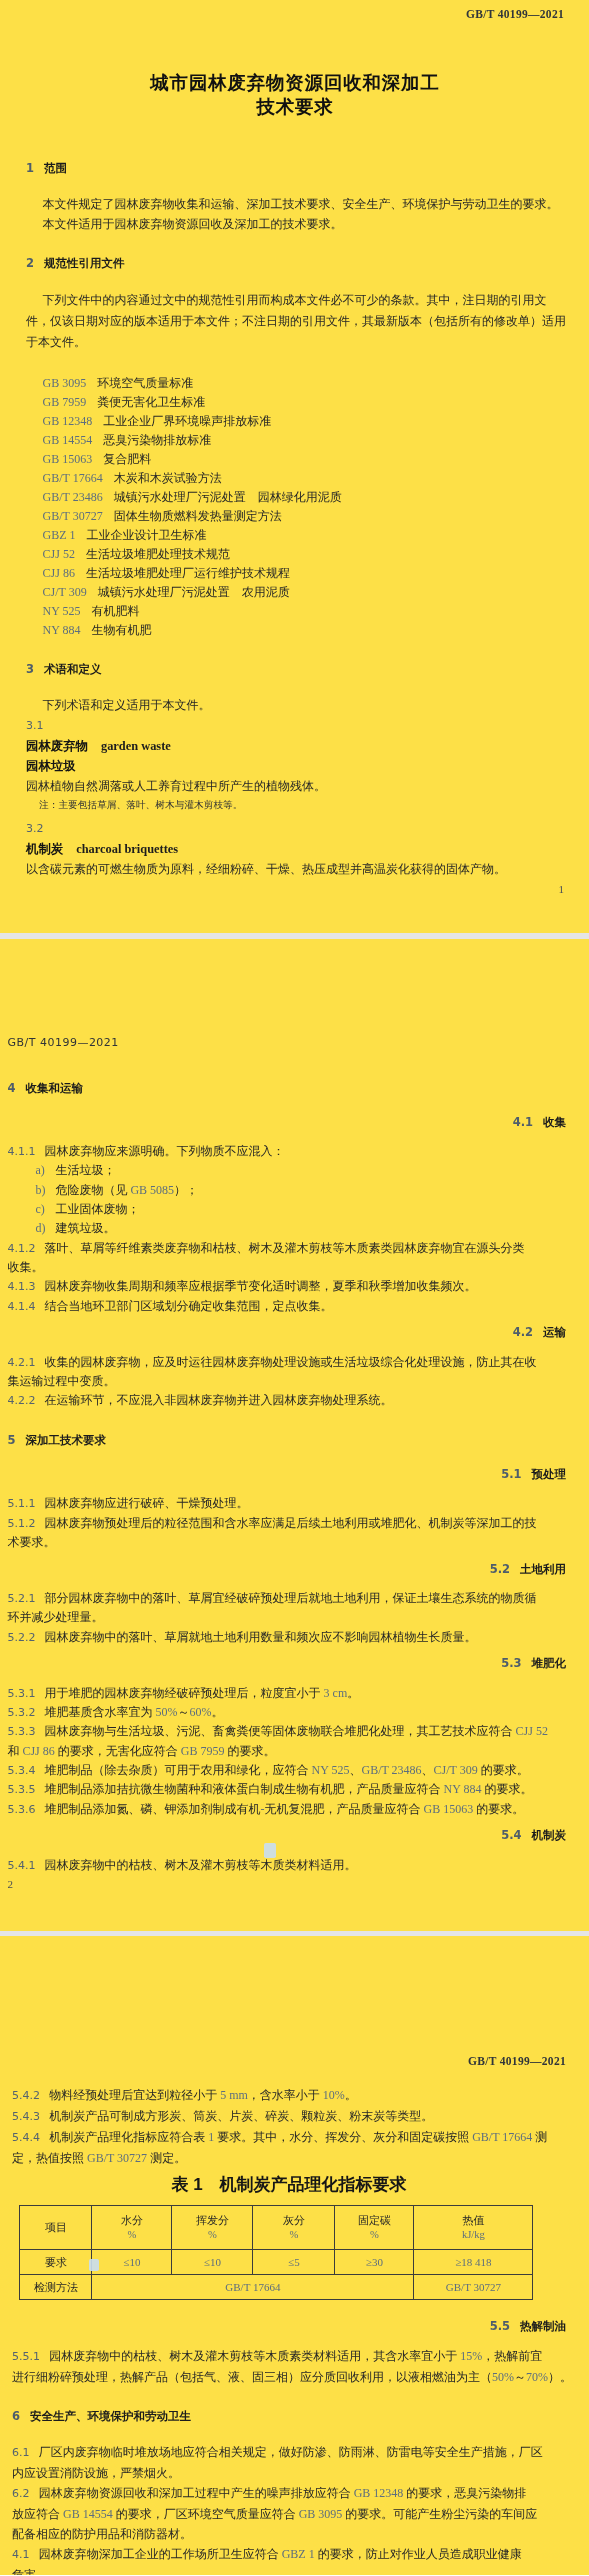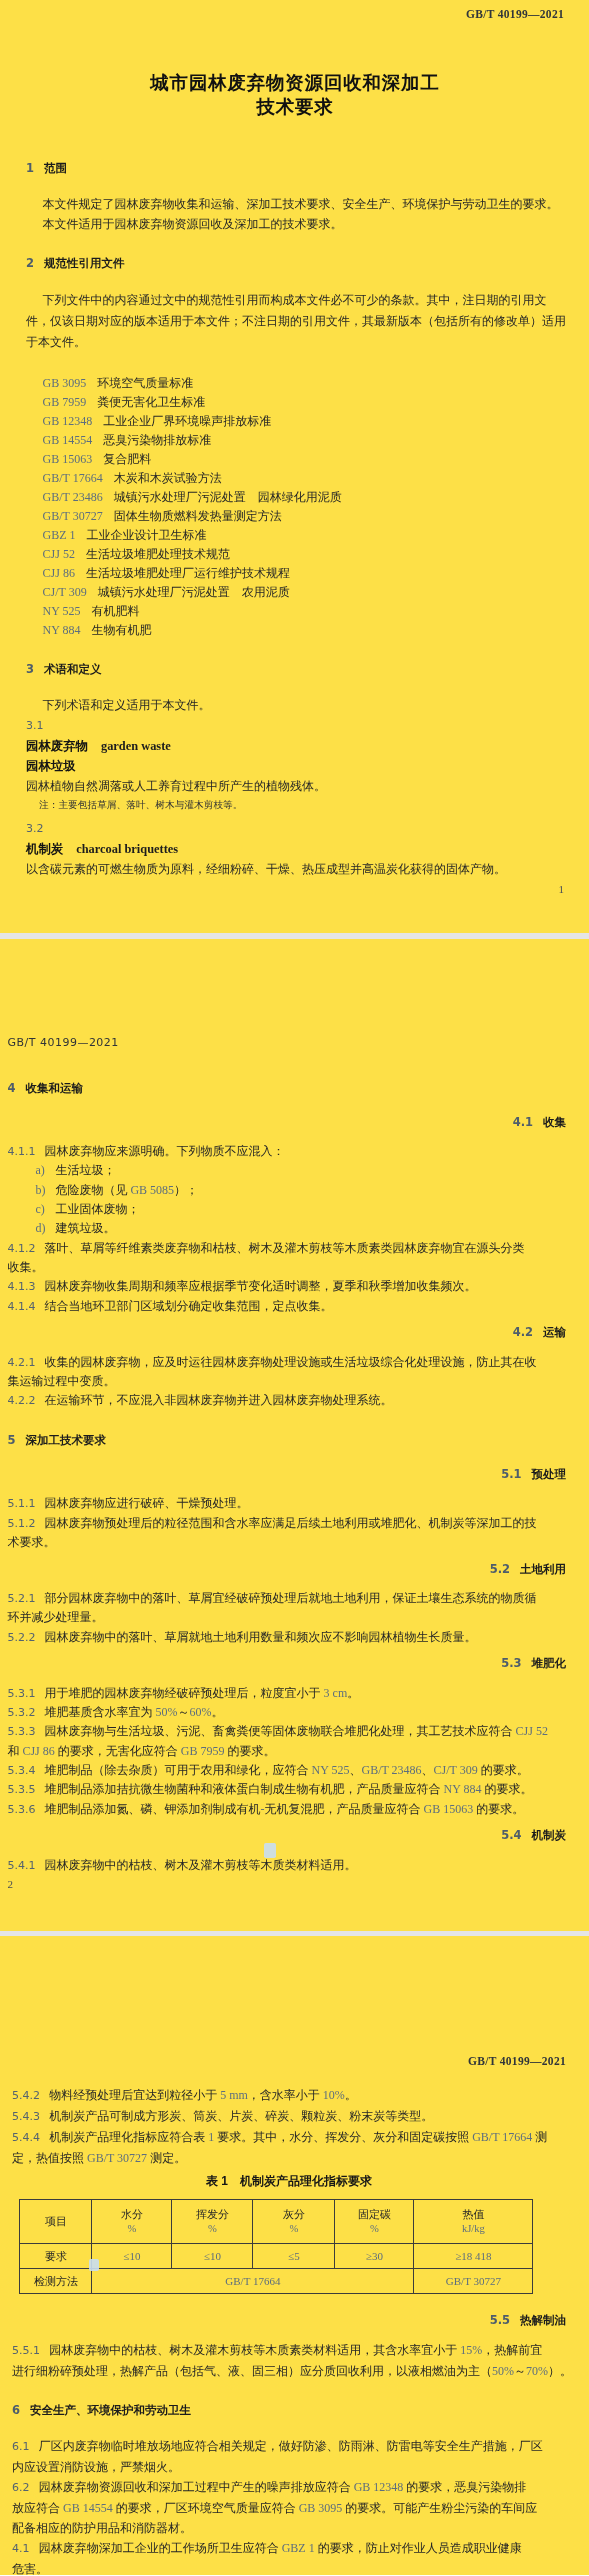--- a/index.html
+++ b/index.html
@@ -60,21 +60,21 @@
   .term-zh{font-family:"Liberation Sans","DejaVu Sans",sans-serif;font-weight:bold;font-size:12.4px;color:#141414;}
   .term-en{font-family:"Liberation Serif","DejaVu Serif",serif;font-weight:bold;color:#1d1d1d;margin-left:13px;font-size:12.4px;}
   .blk-def{line-height:20px;}
   .blk-note{line-height:16.6px;font-size:9.7px;color:#333;padding-left:13px;margin:1.8px 0 3.7px;}
 
   
   .blk-item{padding-left:28px;}
   .marker{display:inline-block;width:20px;}
 
   
-  .blk-caption{margin:5.5px 0 9.2px;text-align:center;font-family:"Liberation Sans","DejaVu Sans",sans-serif;font-weight:bold;font-size:12px;color:#161616;}
+  .blk-caption{margin:5.5px 0 9.2px;text-align:center;font-family:"Liberation Sans","DejaVu Sans",sans-serif;font-weight:bold;font-size:17px;color:#161616;}
   .blk-table{margin-bottom:17.5px;margin-left:7.4px;}
   table.tbl{border-collapse:collapse;table-layout:fixed;width:514px;}
   .tbl th,.tbl td{border:0.9px solid #3c3c3c;text-align:center;vertical-align:middle;padding:0;font-weight:normal;font-size:11px;color:#262626;}
   .tbl thead th{height:43px;}
   .tbl tbody td{height:24px;}
   .th-name{line-height:14.7px;}
   .th-unit{line-height:14px;font-size:10.6px;}
   .row-label{color:#262626;}
 
   

